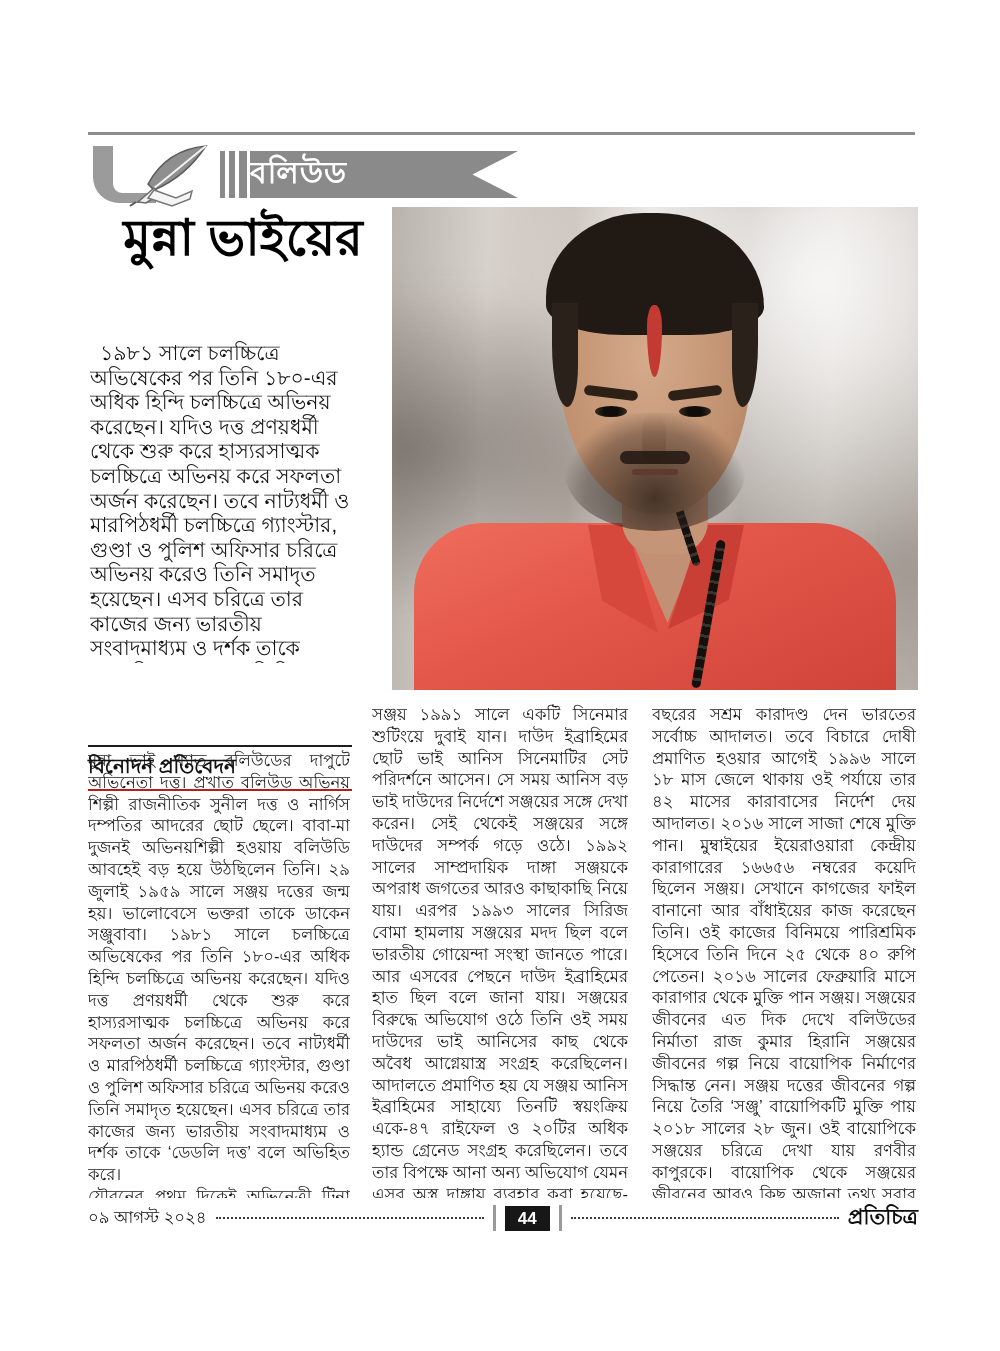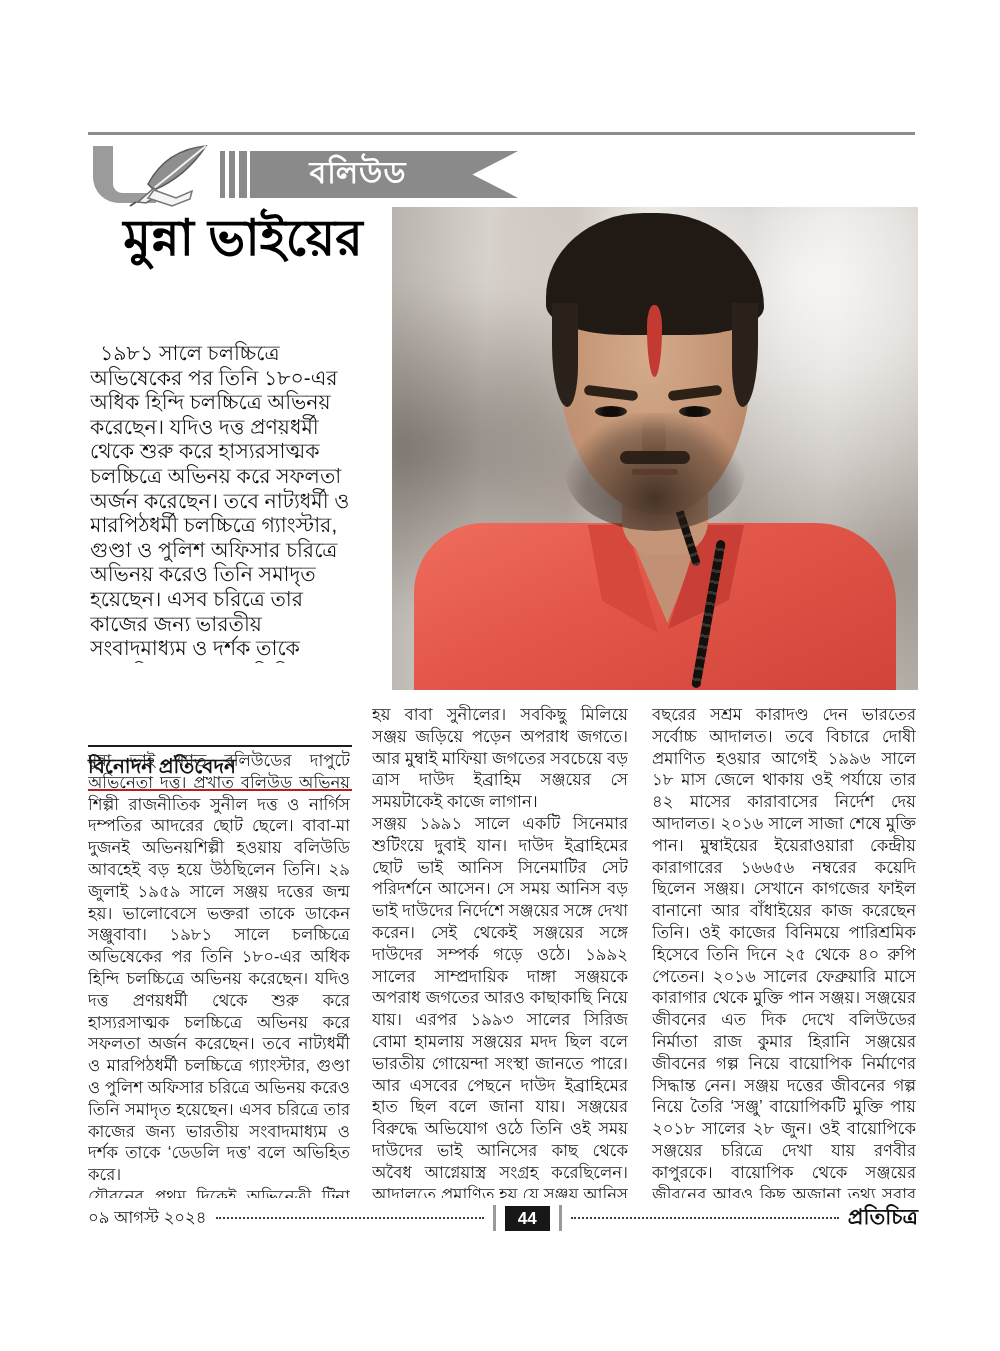--- a/index.html
+++ b/index.html
@@ -10,21 +10,21 @@
   .top-rule { position:absolute; left:88px; top:132px; width:827px; height:3px; background:#8d8d8d; }
 
   
   .masthead-icon { position:absolute; left:90px; top:144px; width:128px; height:66px; }
   .masthead-bars { position:absolute; left:220px; top:151px; height:47px; display:flex; gap:4px; }
   .masthead-bars .bar { background:#8a8a8a; }
   .bar.b1 { width:5px; } .bar.b2 { width:6px; } .bar.b3 { width:8px; }
   .banner {
     position:absolute; left:250px; top:151px; width:268px; height:47px; background:#8a8a8a;
     clip-path:polygon(0 0,100% 0,83% 50%,100% 100%,0 100%);
-    display:flex; align-items:center; justify-content:center;
+    display:flex; align-items:center; justify-content:flex-start;
   }
   .banner-label { color:#ffffff; font-size:30px; font-weight:bold; letter-spacing:1px; padding-right:52px; }
 
   
   .headline { position:absolute; left:88px; top:210px; width:310px; font-size:50px; line-height:56px; font-weight:800; color:#000;text-align:center; }
   .intro { position:absolute; left:90px; top:341px; width:272px; height:322px; overflow:hidden;
            font-size:20.5px; line-height:24.6px; color:#141414; }
   .intro p { margin:0; text-indent:10px; }
 
   
@@ -149,21 +149,20 @@
 
   <div class="byline-block">
     <div class="byline">বিনোদন প্রতিবেদন</div>
   </div>
 
   <div class="col col1">
     <p>মুন্না ভাই খ্যাত বলিউডের দাপুটে অভিনেতা দত্ত। প্রখাত বলিউড অভিনয় শিল্পী রাজনীতিক সুনীল দত্ত ও নার্গিস দম্পতির আদরের ছোট ছেলে। বাবা-মা দুজনই অভিনয়শিল্পী হওয়ায় বলিউডি আবহেই বড় হয়ে উঠছিলেন তিনি। ২৯ জুলাই ১৯৫৯ সালে সঞ্জয় দত্তের জন্ম হয়। ভালোবেসে ভক্তরা তাকে ডাকেন সঞ্জুবাবা। ১৯৮১ সালে চলচ্চিত্রে অভিষেকের পর তিনি ১৮০-এর অধিক হিন্দি চলচ্চিত্রে অভিনয় করেছেন। যদিও দত্ত প্রণয়ধর্মী থেকে শুরু করে হাস্যরসাত্মক চলচ্চিত্রে অভিনয় করে সফলতা অর্জন করেছেন। তবে নাট্যধর্মী ও মারপিঠধর্মী চলচ্চিত্রে গ্যাংস্টার, গুণ্ডা ও পুলিশ অফিসার চরিত্রে অভিনয় করেও তিনি সমাদৃত হয়েছেন। এসব চরিত্রে তার কাজের জন্য ভারতীয় সংবাদমাধ্যম ও দর্শক তাকে ‘ডেডলি দত্ত’ বলে অভিহিত করে।</p>
     <p>যৌবনের প্রথম দিকেই অভিনেত্রী টিনা মুনিমের প্রেমে পড়েন। কিন্তু সেই প্রেমে ব্যর্থ হলে জীবনে প্রথমবারের মতো আবেগপ্রবণ সঞ্জু বেশ বড়সড় এক ধাক্কা খান। ওদিকে বলিউডে ছেলের অভিনয় ক্যারিয়ার শুরুর সময়েই ক্যানসারে মৃত্যুবরণ করেন নার্গিস। একদিকে ব্যর্থ প্রেমের যন্ত্রণা অন্যদিকে মায়ের মৃত্যুশোক- সব মিলিয়ে একেবারে ভেঙে পড়েন সঞ্জয়। সব যন্ত্রণা ভুলে থাকতে মা-বাবার এ আদরের ছেলে ডুবে যান নেশার অতল অন্ধকারে। নেশায় বুঁদ ছেলের সঙ্গে সে সময় বেশ দূরত্ব তৈরি</p>
   </div>
   <div class="col col2">
-    <p>হয় বাবা সুনীলের। সবকিছু মিলিয়ে সঞ্জয় জড়িয়ে পড়েন অপরাধ জগতে। আর মুম্বাই মাফিয়া জগতের সবচেয়ে বড় ত্রাস দাউদ ইব্রাহিম সঞ্জয়ের সে সময়টাকেই কাজে লাগান।</p>
     <p>সঞ্জয় ১৯৯১ সালে একটি সিনেমার শুটিংয়ে দুবাই যান। দাউদ ইব্রাহিমের ছোট ভাই আনিস সিনেমাটির সেট পরিদর্শনে আসেন। সে সময় আনিস বড় ভাই দাউদের নির্দেশে সঞ্জয়ের সঙ্গে দেখা করেন। সেই থেকেই সঞ্জয়ের সঙ্গে দাউদের সম্পর্ক গড়ে ওঠে। ১৯৯২ সালের সাম্প্রদায়িক দাঙ্গা সঞ্জয়কে অপরাধ জগতের আরও কাছাকাছি নিয়ে যায়। এরপর ১৯৯৩ সালের সিরিজ বোমা হামলায় সঞ্জয়ের মদদ ছিল বলে ভারতীয় গোয়েন্দা সংস্থা জানতে পারে। আর এসবের পেছনে দাউদ ইব্রাহিমের হাত ছিল বলে জানা যায়। সঞ্জয়ের বিরুদ্ধে অভিযোগ ওঠে তিনি ওই সময় দাউদের ভাই আনিসের কাছ থেকে অবৈধ আগ্নেয়াস্ত্র সংগ্রহ করেছিলেন। আদালতে প্রমাণিত হয় যে সঞ্জয় আনিস ইব্রাহিমের সাহায্যে তিনটি স্বয়ংক্রিয় একে-৪৭ রাইফেল ও ২০টির অধিক হ্যান্ড গ্রেনেড সংগ্রহ করেছিলেন। তবে তার বিপক্ষে আনা অন্য অভিযোগ যেমন এসব অস্ত্র দাঙ্গায় ব্যবহার করা হয়েছে- এমন কোনো প্রমাণ গোয়েন্দা সংস্থা দিতে পারেনি।</p>
 
   </div>
   <div class="col col3">
     <p>বছরের সশ্রম কারাদণ্ড দেন ভারতের সর্বোচ্চ আদালত। তবে বিচারে দোষী প্রমাণিত হওয়ার আগেই ১৯৯৬ সালে ১৮ মাস জেলে থাকায় ওই পর্যায়ে তার ৪২ মাসের কারাবাসের নির্দেশ দেয় আদালত। ২০১৬ সালে সাজা শেষে মুক্তি পান। মুম্বাইয়ের ইয়েরাওয়ারা কেন্দ্রীয় কারাগারের ১৬৬৫৬ নম্বরের কয়েদি ছিলেন সঞ্জয়। সেখানে কাগজের ফাইল বানানো আর বাঁধাইয়ের কাজ করেছেন তিনি। ওই কাজের বিনিময়ে পারিশ্রমিক হিসেবে তিনি দিনে ২৫ থেকে ৪০ রুপি পেতেন। ২০১৬ সালের ফেব্রুয়ারি মাসে কারাগার থেকে মুক্তি পান সঞ্জয়। সঞ্জয়ের জীবনের এত দিক দেখে বলিউডের নির্মাতা রাজ কুমার হিরানি সঞ্জয়ের জীবনের গল্প নিয়ে বায়োপিক নির্মাণের সিদ্ধান্ত নেন। সঞ্জয় দত্তের জীবনের গল্প নিয়ে তৈরি ‘সঞ্জু’ বায়োপিকটি মুক্তি পায় ২০১৮ সালের ২৮ জুন। ওই বায়োপিকে সঞ্জয়ের চরিত্রে দেখা যায় রণবীর কাপুরকে। বায়োপিক থেকে সঞ্জয়ের জীবনের আরও কিছু অজানা তথ্য সবার সামনে আসে। বায়োপিকে জানা যায়, সঞ্জয় দত্তের ৩০৮ জন প্রেমিকা ছিল। বলিউডের অনেক হিট সিনেমার প্রধান অভিনেতা সঞ্জয়। সাফল্যের খাতায় যেমন রয়েছে ‘খলনায়ক’, ‘বাস্তব’, ‘শুটআউট অ্যাট লোখান্ডওয়ালা’, ‘মুন্নাভাই এমবিবিএস’, ‘পরিণীতা’, ‘লাগে রাহো মুন্নাভাই’, ‘অগ্নিপথ’-এর মতো সিনেমা, তেমনি রয়েছে ফিল্মফেয়ারসহ ভারতের নামিদামি সব অ্যাওয়ার্ডের সেরা অভিনেতার পুরস্কার।</p>
   </div>
 
   <div class="footer">
     <span class="footer-date">০৯ আগস্ট ২০২৪</span>
     <span class="leader"></span>

